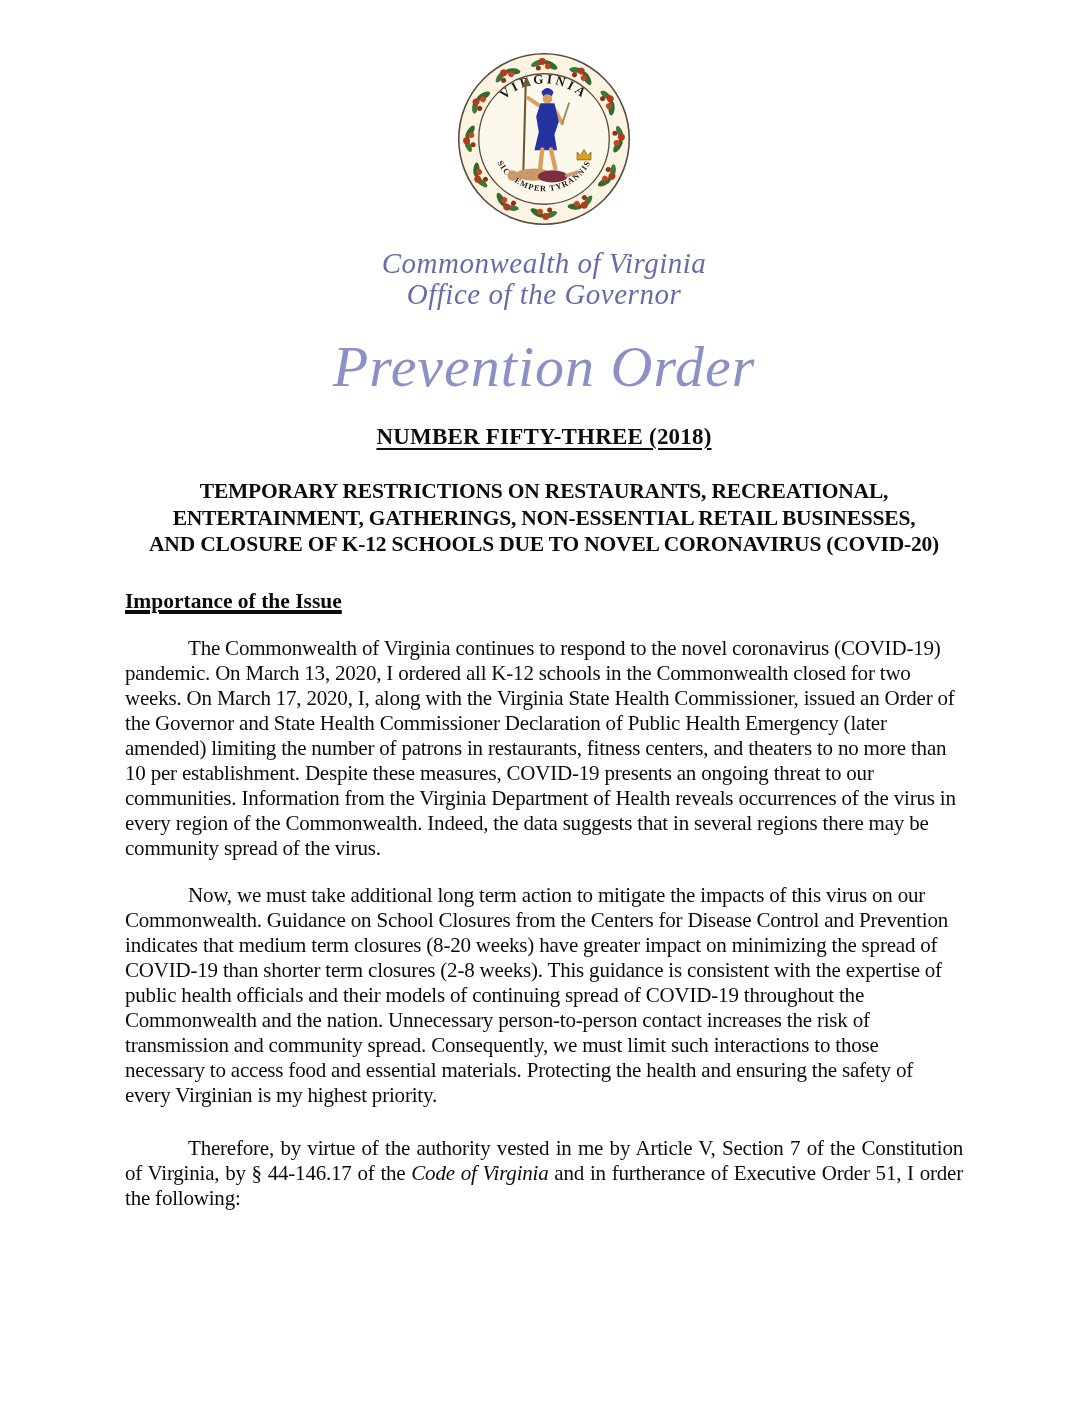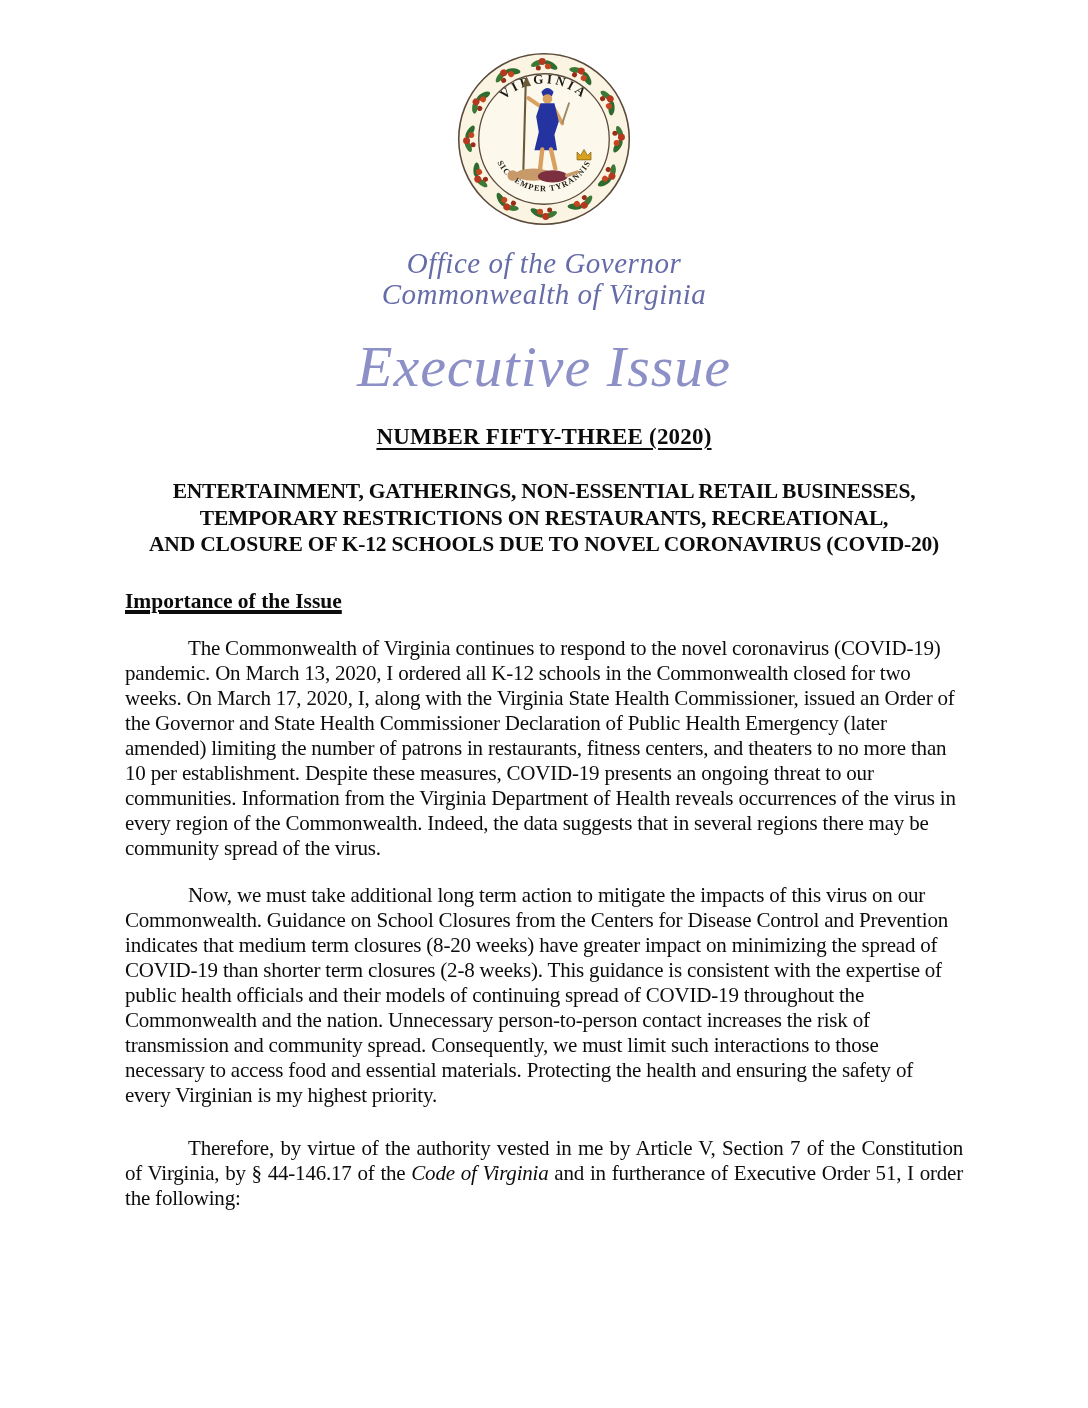--- a/index.html
+++ b/index.html
@@ -161,33 +161,33 @@
           <ellipse cx="110" cy="143" rx="17" ry="7" fill="#7c2f3e"></ellipse>
           <circle cx="64" cy="142" r="6" fill="#c89a6a"></circle>
           <line x1="126" y1="142" x2="138" y2="138" stroke="#c89a6a" stroke-width="4" stroke-linecap="round"></line>
         </g>
 
         <path d="M 138 124 L 138 115 L 142 119 L 146 112 L 150 119 L 154 115 L 154 124 Z" fill="#d8a21e" stroke="#7c5b10" stroke-width="0.8"></path>
       </svg>
     </div>
 
     <div class="letterhead">
+      <div>Commonwealth of Virginia</div>
       <div>Office of the Governor</div>
-      <div>Commonwealth of Virginia</div>
-    </div>
-
-    <div class="doc-type">Executive Issue</div>
+    </div>
+
+    <div class="doc-type">Prevention Order</div>
 
     <div class="number-heading">
-      <span>NUMBER FIFTY-THREE (2020)</span>
+      <span>NUMBER FIFTY-THREE (2018)</span>
     </div>
 
     <div class="order-title">
+      <div>TEMPORARY RESTRICTIONS ON RESTAURANTS, RECREATIONAL,</div>
       <div>ENTERTAINMENT, GATHERINGS, NON-ESSENTIAL RETAIL BUSINESSES,</div>
-      <div>TEMPORARY RESTRICTIONS ON RESTAURANTS, RECREATIONAL,</div>
       <div>AND CLOSURE OF K-12 SCHOOLS DUE TO NOVEL CORONAVIRUS (COVID-20)</div>
     </div>
 
     <div class="section-heading">
       <span>Importance of the Issue</span>
     </div>
 
     <p class="body-para">The Commonwealth of Virginia continues to respond to the novel coronavirus (COVID-19) pandemic.  On March 13, 2020, I ordered all K-12 schools in the Commonwealth closed for two weeks.  On March 17, 2020, I, along with the Virginia State Health Commissioner, issued an Order of the Governor and State Health Commissioner Declaration of Public Health Emergency (later amended) limiting the number of patrons in restaurants, fitness centers, and theaters to no more than 10 per establishment. Despite these measures, COVID-19 presents an ongoing threat to our communities. Information from the Virginia Department of Health reveals occurrences of the virus in every region of the Commonwealth.   Indeed, the data suggests that in several regions there may be community spread of the virus.</p>
 
     <p class="body-para">Now, we must take additional long term action to mitigate the impacts of this virus on our Commonwealth.  Guidance on School Closures from the Centers for Disease Control and Prevention indicates that medium term closures (8-20 weeks) have greater impact on minimizing the spread of COVID-19 than shorter term closures (2-8 weeks). This guidance is consistent with the expertise of public health officials and their models of continuing spread of COVID-19 throughout the Commonwealth and the nation. Unnecessary person-to-person contact increases the risk of transmission and community spread.  Consequently, we must limit such interactions to those necessary to access food and essential materials.  Protecting the health and ensuring the safety of every Virginian is my highest priority.</p>

